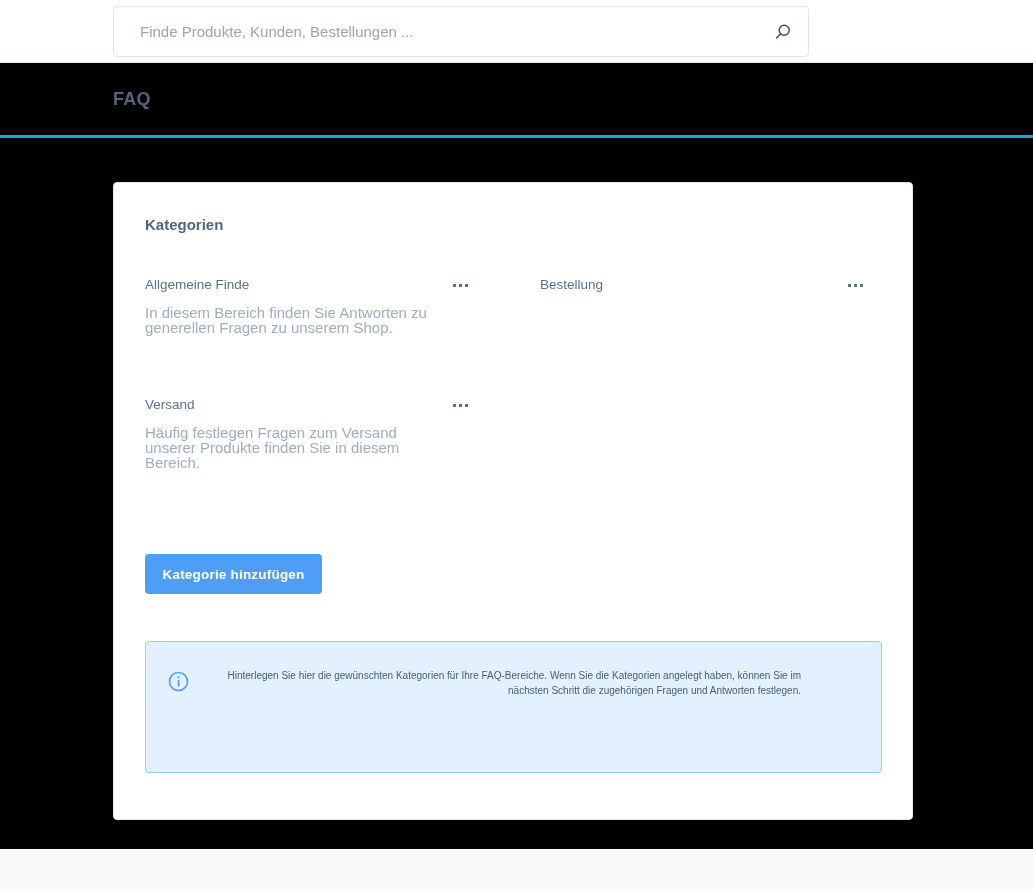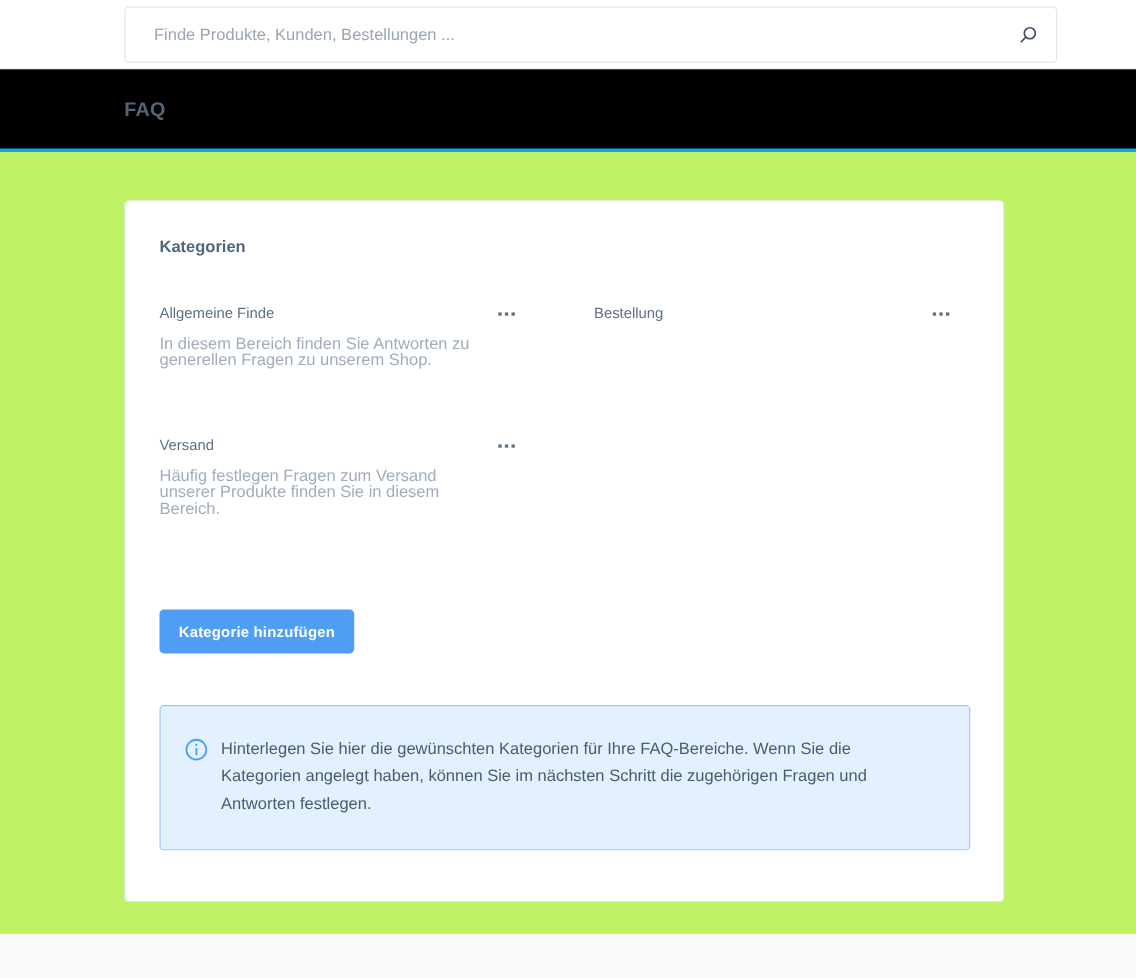--- a/index.html
+++ b/index.html
@@ -24,21 +24,21 @@
     border-bottom: 1px solid #e4eaef;
     display: flex;
     align-items: center;
     justify-content: center;
     position: relative;
   }
   .search-wrap {
     position: absolute;
     left: 113px;
     top: 6px;
-    width: 848px;
+    width: 696px;
     height: 51px;
     background: #ffffff;
     border: 1px solid #dfe7ec;
     border-radius: 4px;
     display: flex;
     align-items: center;
     padding: 0 14px 0 24px;
   }
   .search-input {
     flex: 1;
@@ -89,21 +89,21 @@
   .btn-next {
     position: absolute;
     right: 120px;
     top: 86px;
     width: 176px;
     height: 40px;
   }
 
   
   .content {
-    background: #bef264;
+    background: #000000;
     height: 711px;
     position: relative;
     text-decoration: underline;
   }
   .panel {
     position: absolute;
     left: 113px;
     top: 44px;
     width: 800px;
     height: 638px;
@@ -185,24 +185,25 @@
     display: flex;
     align-items: flex-start;
     padding: 26px 24px 26px 22px;
   }
   .alert-icon {
     flex: 0 0 auto;
     margin-top: 3px;
     margin-right: 12px;
   }
   .alert-text {
-    font-size: 15px;
-    line-height: 25px;
+    font-size: 10px;
+    line-height: 15px;
     color: #4a5c6e;
     max-width: 600px;
+    text-align: right;
   }
 </style>
 </head>
 <body>
 
 <div class="searchbar-region">
   <div class="search-wrap">
     <input class="search-input" type="text" placeholder="Finde Produkte, Kunden, Bestellungen ..." style="">
     <span class="search-icon">
       <svg width="20" height="20" viewBox="0 0 20 20" fill="none">

